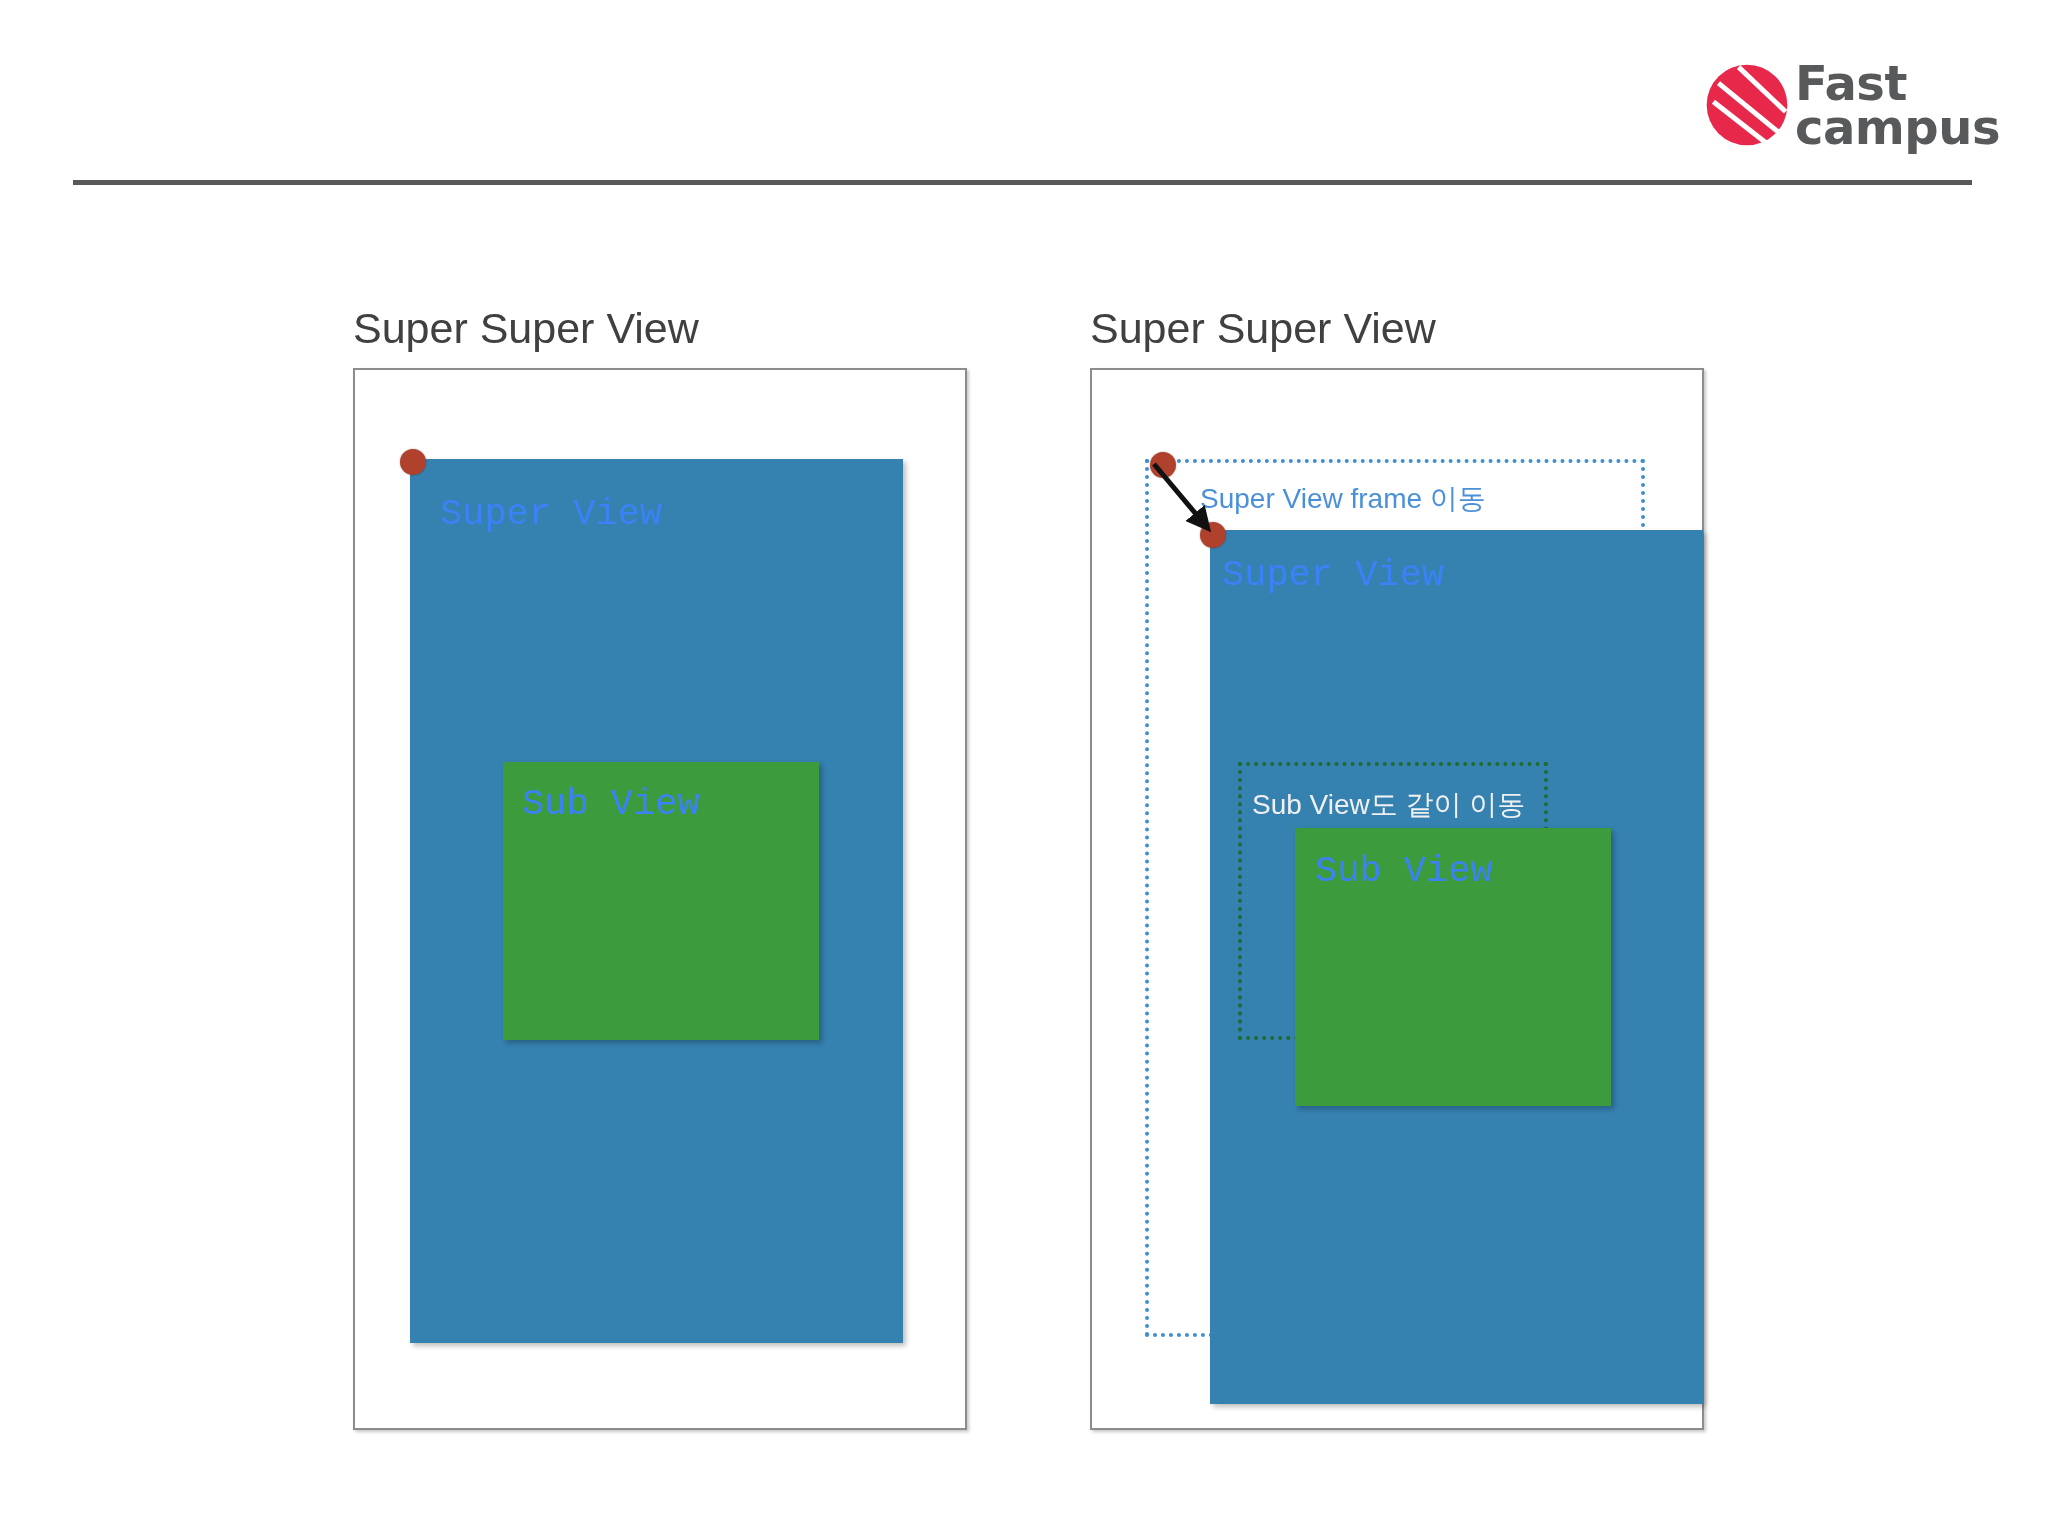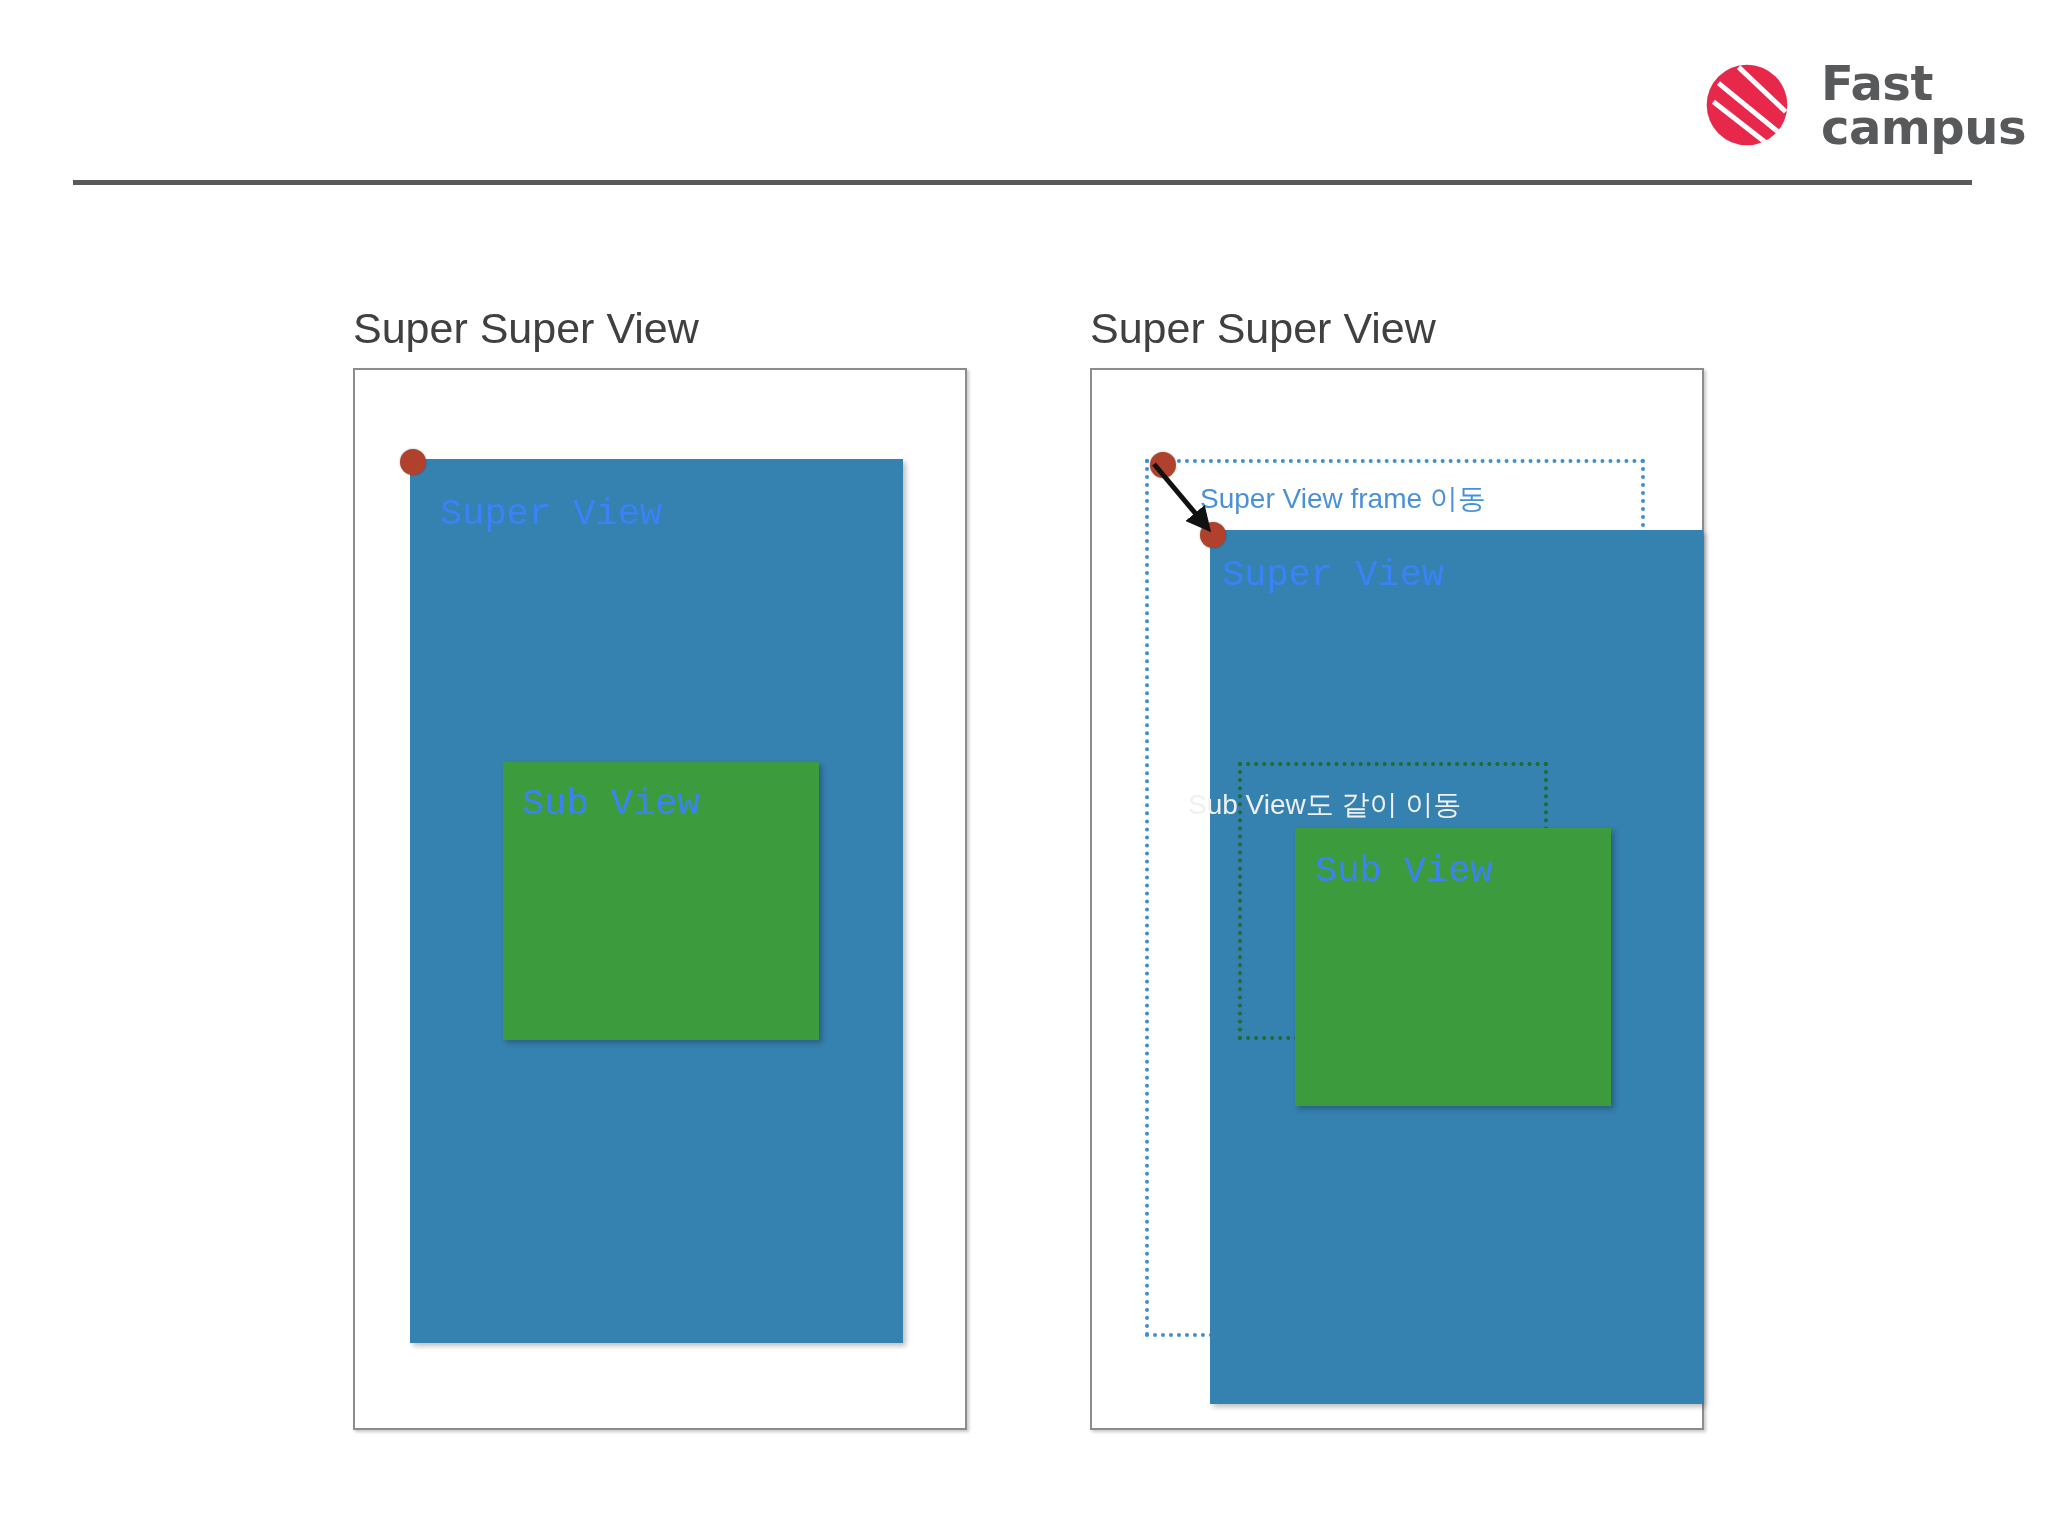--- a/index.html
+++ b/index.html
@@ -17,21 +17,21 @@
 
   
   #brand-logo {
     position: absolute;
     left: 1705px;
     top: 60px;
     width: 300px;
     height: 90px;
     display: flex;
     align-items: center;
-    gap: 32px;
+    gap: 6px;
   }
   #brand-mark {
     width: 84px;
     height: 84px;
     flex: 0 0 auto;
   }
   #brand-wordmark {
     display: flex;
     flex-direction: column;
     justify-content: center;
@@ -172,21 +172,21 @@
 <div class="ghost-blue" style="left:1145px; top:459px; width:500px; height:878px;"></div>
 
 <div class="anno-blue" style="left:1200px; top:480px;text-align:center;">Super View frame 이동</div>
 
 <div class="super-view" style="left:1210px; top:530px; width:493px; height:874px;"></div>
 
 <div class="view-label" style="left:1222px; top:554px;">Super View</div>
 
 <div class="ghost-green" style="left:1238px; top:762px; width:310px; height:278px;"></div>
 
-<div class="anno-white" style="left:1188px; top:786px;">Sub View도 같이 이동</div>
+<div class="anno-white" style="left:1252px; top:786px;">Sub View도 같이 이동</div>
 
 <div class="sub-view" style="left:1295px; top:828px; width:316px; height:278px;"></div>
 
 <div class="view-label" style="left:1315px; top:850px;">Sub View</div>
 
 <div class="corner-dot" style="left:1150px; top:452px;"></div>
 <div class="corner-dot" style="left:1200px; top:522px;"></div>
 
 <svg id="move-arrow" viewBox="0 0 140 130">
   <defs>

